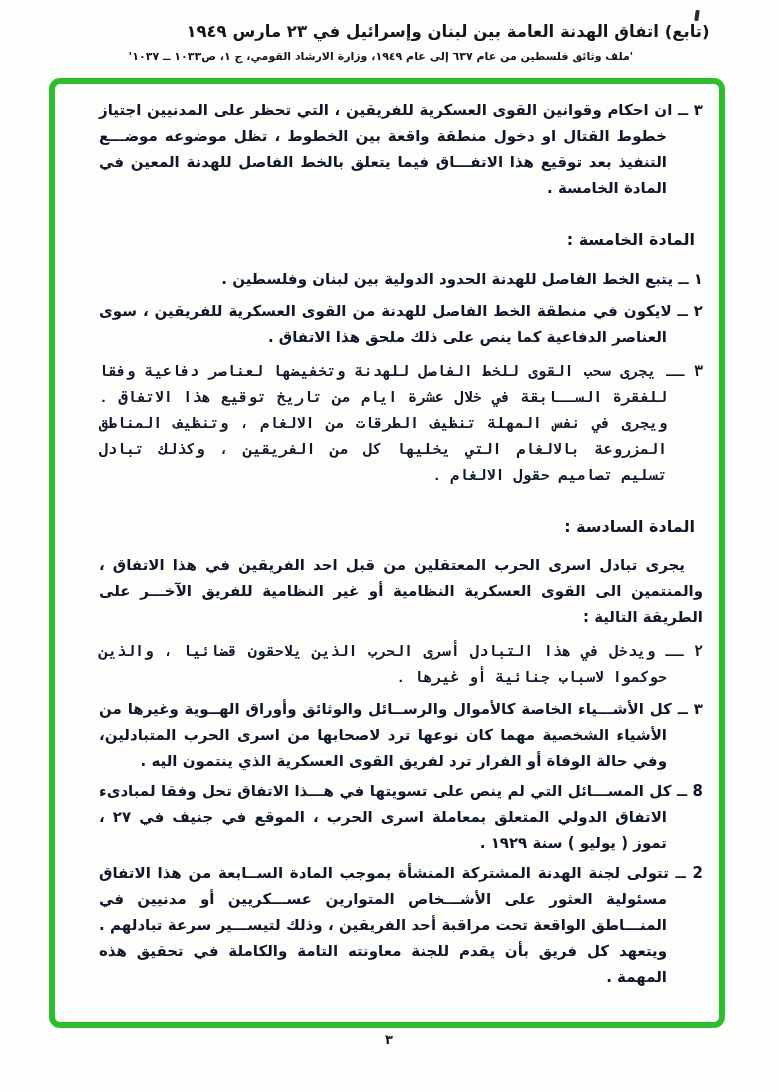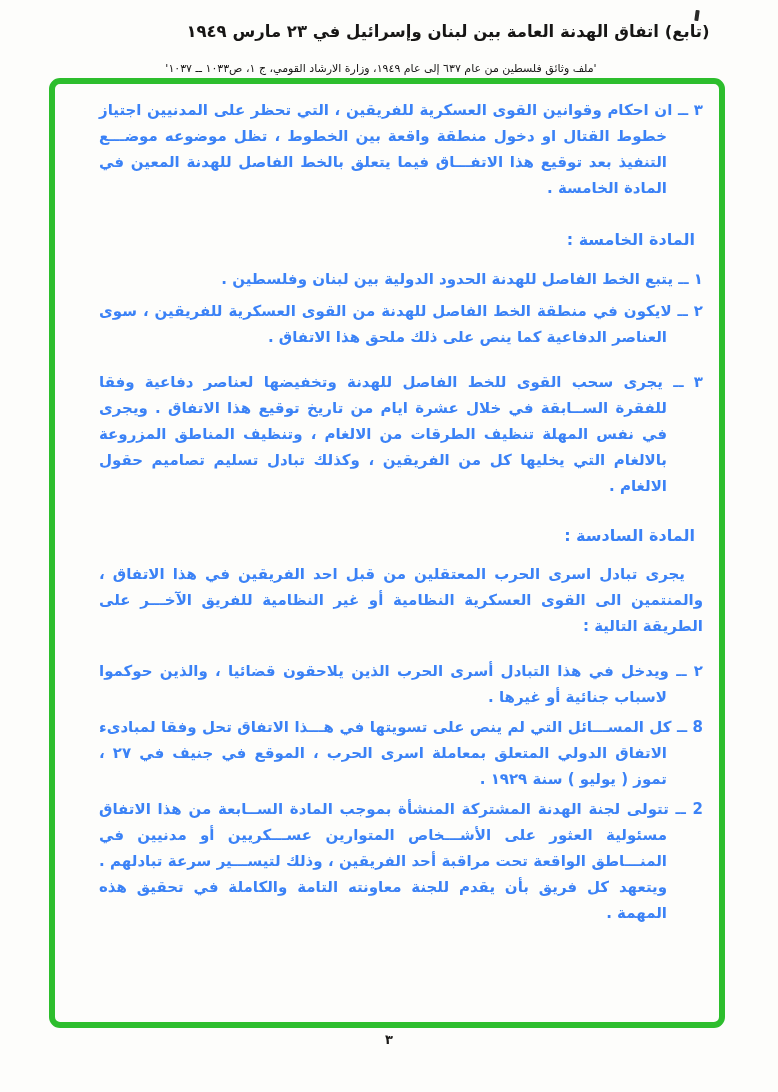--- a/index.html
+++ b/index.html
@@ -30,26 +30,26 @@
     top: 0;
     left: 103px;
     width: 690px;
     text-align: center;
     font-size: 16.5px;
     font-weight: 700;
     white-space: nowrap;
   }
   .doc-source {
     position: absolute;
-    top: 40px;
+    top: 28px;
     left: 0;
     width: 762px;
     text-align: center;
     font-size: 11px;
-    font-weight: 400;
+    font-weight: 700;
     white-space: nowrap;
   }
   
   .artifact {
     position: absolute;
     left: 695px;
     top: 10px;
     width: 4px;
     height: 11px;
     background: #2a2a28;
@@ -72,21 +72,21 @@
   .content {
     position: absolute;
     top: 97px;
     left: 99px;
     width: 604px;
     direction: rtl;
     text-align: justify;
     font-size: 15px;
     line-height: 26px;
     font-weight: 700;
-    color: #3b82f6;
+    color: #0f172a;
   }
   .clause {
     padding-right: 36px;
     text-indent: -36px;
     margin: 0;
   }
   .clause .num {
     white-space: nowrap;
   }
   .article-heading {
@@ -98,21 +98,21 @@
     text-indent: 18px;
     margin: 0;
   }
   
   .mt-26 { margin-top: 26px; }
   .mt-24 { margin-top: 24px; }
   .mt-13 { margin-top: 13px; }
   .mt-12 { margin-top: 12px; }
   .mt-9  { margin-top: 9px; }
   .mt-6  { margin-top: 6px; }
-  .mt-5  { margin-top: 19px; }
+  .mt-5  { margin-top: 10px; font-family: Liberation Mono, monospace; }
   .mt-4  { margin-top: 4px; }
   
   .page-number {
     position: absolute;
     top: 1032px;
     left: 0;
     width: 778px;
     text-align: center;
     font-size: 13px;
     font-weight: 700;
@@ -157,20 +157,24 @@
 
     <p class="article-heading mt-24">المادة السادسة :</p>
 
     <p class="intro-par mt-12">يجرى تبادل اسرى الحرب المعتقلين من قبل احد الفريقين في هذا الاتفاق ، والمنتمين الى القوى العسكرية النظامية أو غير النظامية للفريق الآخـــر على الطريقة التالية :</p>
 
     <p class="clause mt-5">
       <span class="num">٢ ــ</span>
       <span>ويدخل في هذا التبادل أسرى الحرب الذين يلاحقون قضائيا ، والذين حوكموا لاسباب جنائية أو غيرها .</span>
     </p>
     <p class="clause mt-4">
+      <span class="num">٣ ــ</span>
+      <span>كل الأشـــياء الخاصة كالأموال والرســائل والوثائق وأوراق الهــوية وغيرها من الأشياء الشخصية مهما كان نوعها ترد لاصحابها من اسرى الحرب المتبادلين، وفي حالة الوفاة أو الفرار ترد لفريق القوى العسكرية الذي ينتمون اليه .</span>
+    </p>
+    <p class="clause mt-4">
       <span class="num">8 ــ</span>
       <span>كل المســـائل التي لم ينص على تسويتها في هـــذا الاتفاق تحل وفقا لمبادىء الاتفاق الدولي المتعلق بمعاملة اسرى الحرب ، الموقع في جنيف في ٢٧ ، تموز ( يوليو ) سنة ١٩٢٩ .</span>
     </p>
     <p class="clause mt-4">
       <span class="num">2 ــ</span>
       <span>تتولى لجنة الهدنة المشتركة المنشأة بموجب المادة الســابعة من هذا الاتفاق مسئولية العثور على الأشـــخاص المتوارين عســـكريين أو مدنيين في المنـــاطق الواقعة تحت مراقبة أحد الفريقين ، وذلك لتيســـير سرعة تبادلهم . ويتعهد كل فريق بأن يقدم للجنة معاونته التامة والكاملة في تحقيق هذه المهمة .</span>
     </p>
 
   </div>
 

